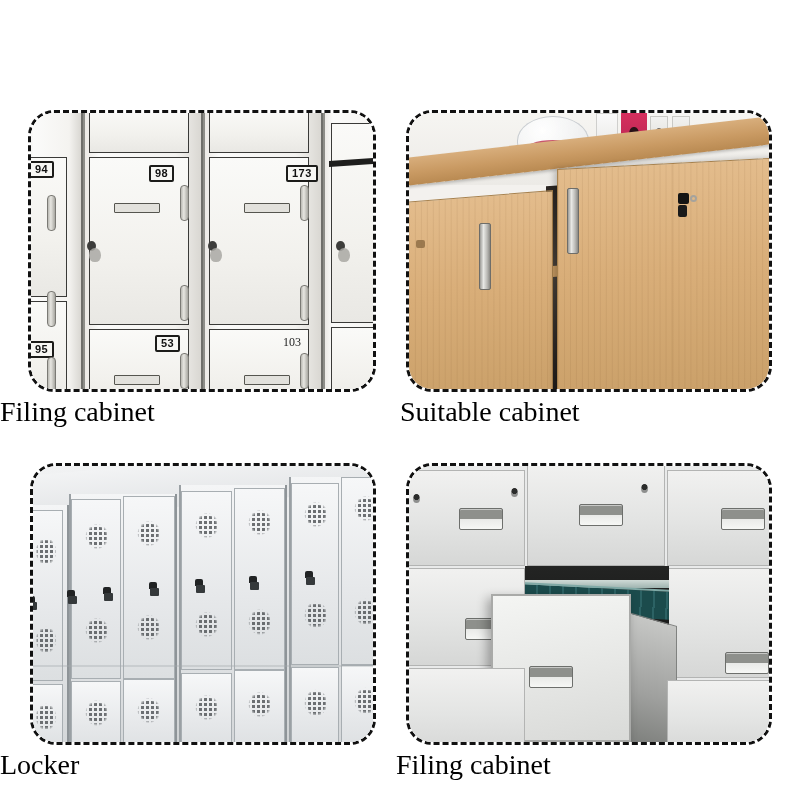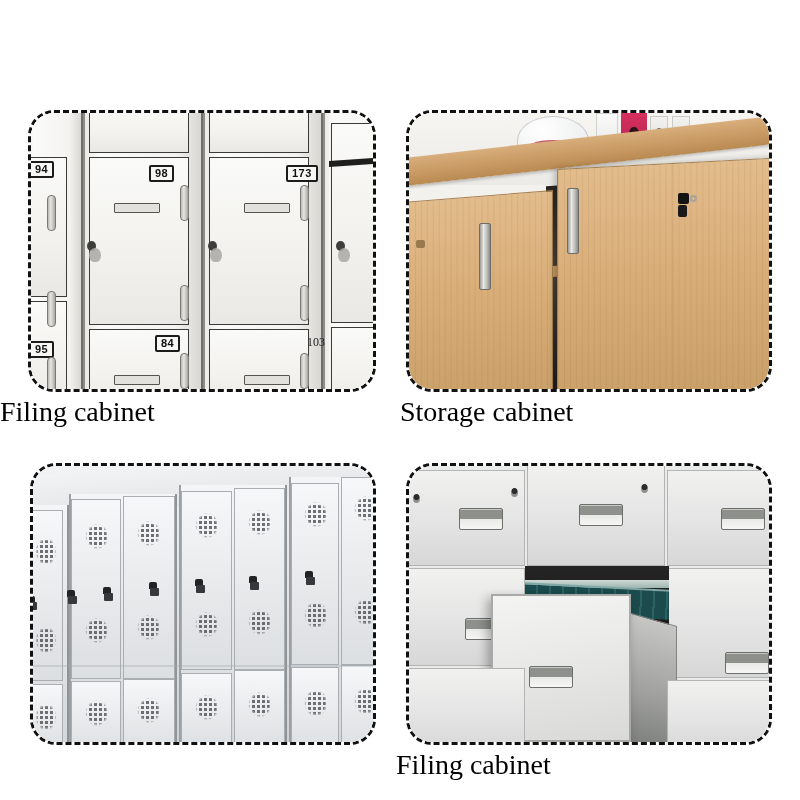--- a/index.html
+++ b/index.html
@@ -93,21 +93,21 @@
     border-radius:2px;
     font-family:"Liberation Sans", sans-serif;
     font-size:11px; font-weight:bold; color:#111;
     padding:1px 4px;
     line-height:1;
     letter-spacing:0.5px;
   }
   .lockA-numplain {
     position:absolute;
     font-family:"Liberation Serif", serif;
-    font-size:12px; color:#222;margin-left:24px;
+    font-size:12px; color:#222;
   }
   .lockA-hinge {
     position:absolute; width:9px; height:36px;
     background: linear-gradient(90deg,#b9b8b2,#e7e6e1 40%,#a8a7a1);
     border:1px solid #7b7a75;
     border-radius:4px;
   }
   .lockA-lock {
     position:absolute; width:16px; height:22px;
   }
@@ -320,21 +320,21 @@
           <div class="lockA-hinge" style="left:16px; top:82px;"></div>
           <div class="lockA-hinge" style="left:16px; top:178px;"></div>
           <div class="lockA-hinge" style="left:16px; top:244px;"></div>
 
           <div class="lockA-door" style="left:58px; top:-6px; width:100px; height:46px;"></div>
           <div class="lockA-door" style="left:58px; top:44px; width:100px; height:168px;"></div>
           <div class="lockA-door" style="left:58px; top:216px; width:100px; height:82px;"></div>
           <div class="lockA-vent" style="left:83px; top:90px;"></div>
           <div class="lockA-vent" style="left:83px; top:262px;"></div>
           <div class="lockA-numplate" style="left:118px; top:52px;">98</div>
-          <div class="lockA-numplate" style="left:124px; top:222px;">84</div>
+          <div class="lockA-numplate" style="left:124px; top:222px;">53</div>
           <div class="lockA-lock" style="left:55px; top:128px;"></div>
           <div class="lockA-hinge" style="left:149px; top:72px;"></div>
           <div class="lockA-hinge" style="left:149px; top:172px;"></div>
           <div class="lockA-hinge" style="left:149px; top:240px;"></div>
 
           <div class="lockA-door" style="left:178px; top:-6px; width:100px; height:46px;"></div>
           <div class="lockA-door" style="left:178px; top:44px; width:100px; height:168px;"></div>
           <div class="lockA-door" style="left:178px; top:216px; width:100px; height:82px;"></div>
           <div class="lockA-vent" style="left:213px; top:90px;"></div>
           <div class="lockA-vent" style="left:213px; top:262px;"></div>
@@ -381,21 +381,21 @@
 
           <div class="wood-smalllock" style="left:2%; top:46%;"></div>
 
           <div class="wood-keylock" style="left:74%; top:29%;">
             <span class="wood-keyring"></span>
           </div>
 
         </div>
       </div>
     </div>
-    <div class="caption cap-tr">Storage cabinet</div>
+    <div class="caption cap-tr">Suitable cabinet</div>
 
     <div class="cell cell-bl">
       <div class="photo-frame">
         <div class="photo lockB">
 
           <div class="lockB-ceiling"></div>
 
           <div class="lockB-bank" style="left:-8px; width:44px; top:14%;"></div>
           <div class="lockB-door" style="left:-10px; top:16%; width:40px; height:62%;"></div>
           <div class="lockB-door" style="left:-10px; top:79%; width:40px; height:25%;"></div>
@@ -444,20 +444,21 @@
           <div class="perf" style="left:264px; top:78%; width:38px; height:16%;"></div>
           <div class="perf" style="left:314px; top:77%; width:38px; height:16%;"></div>
           <div class="lockB-lock" style="left:216px; top:40%;"></div>
           <div class="lockB-lock" style="left:272px; top:38%;"></div>
 
           <div class="lockB-hline" style="top:72%; opacity:.35;"></div>
 
         </div>
       </div>
     </div>
+    <div class="caption cap-bl">Locker</div>
 
     <div class="cell cell-br">
       <div class="photo-frame">
         <div class="photo fileC">
 
           <div class="fc-unit" style="left:-10px; top:4px;  width:126px; height:96px;"></div>
           <div class="fc-unit" style="left:118px; top:-4px; width:138px; height:104px;"></div>
           <div class="fc-unit" style="left:258px; top:4px;  width:118px; height:96px;"></div>
           <div class="fc-handle" style="left:50px;  top:42px;"></div>
           <div class="fc-handle" style="left:170px; top:38px;"></div>

